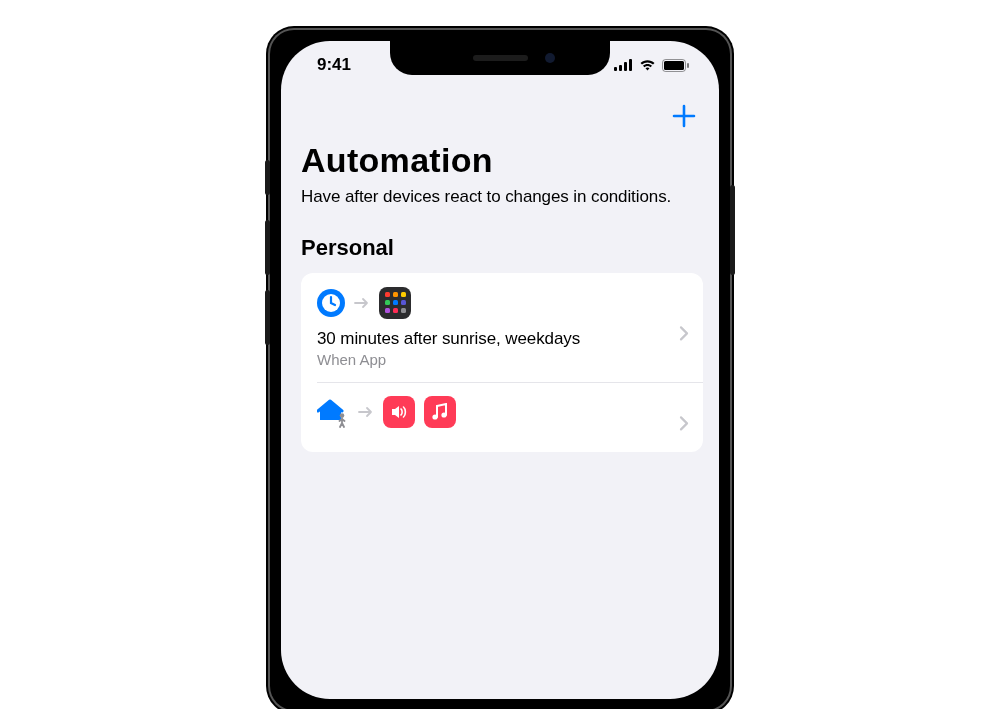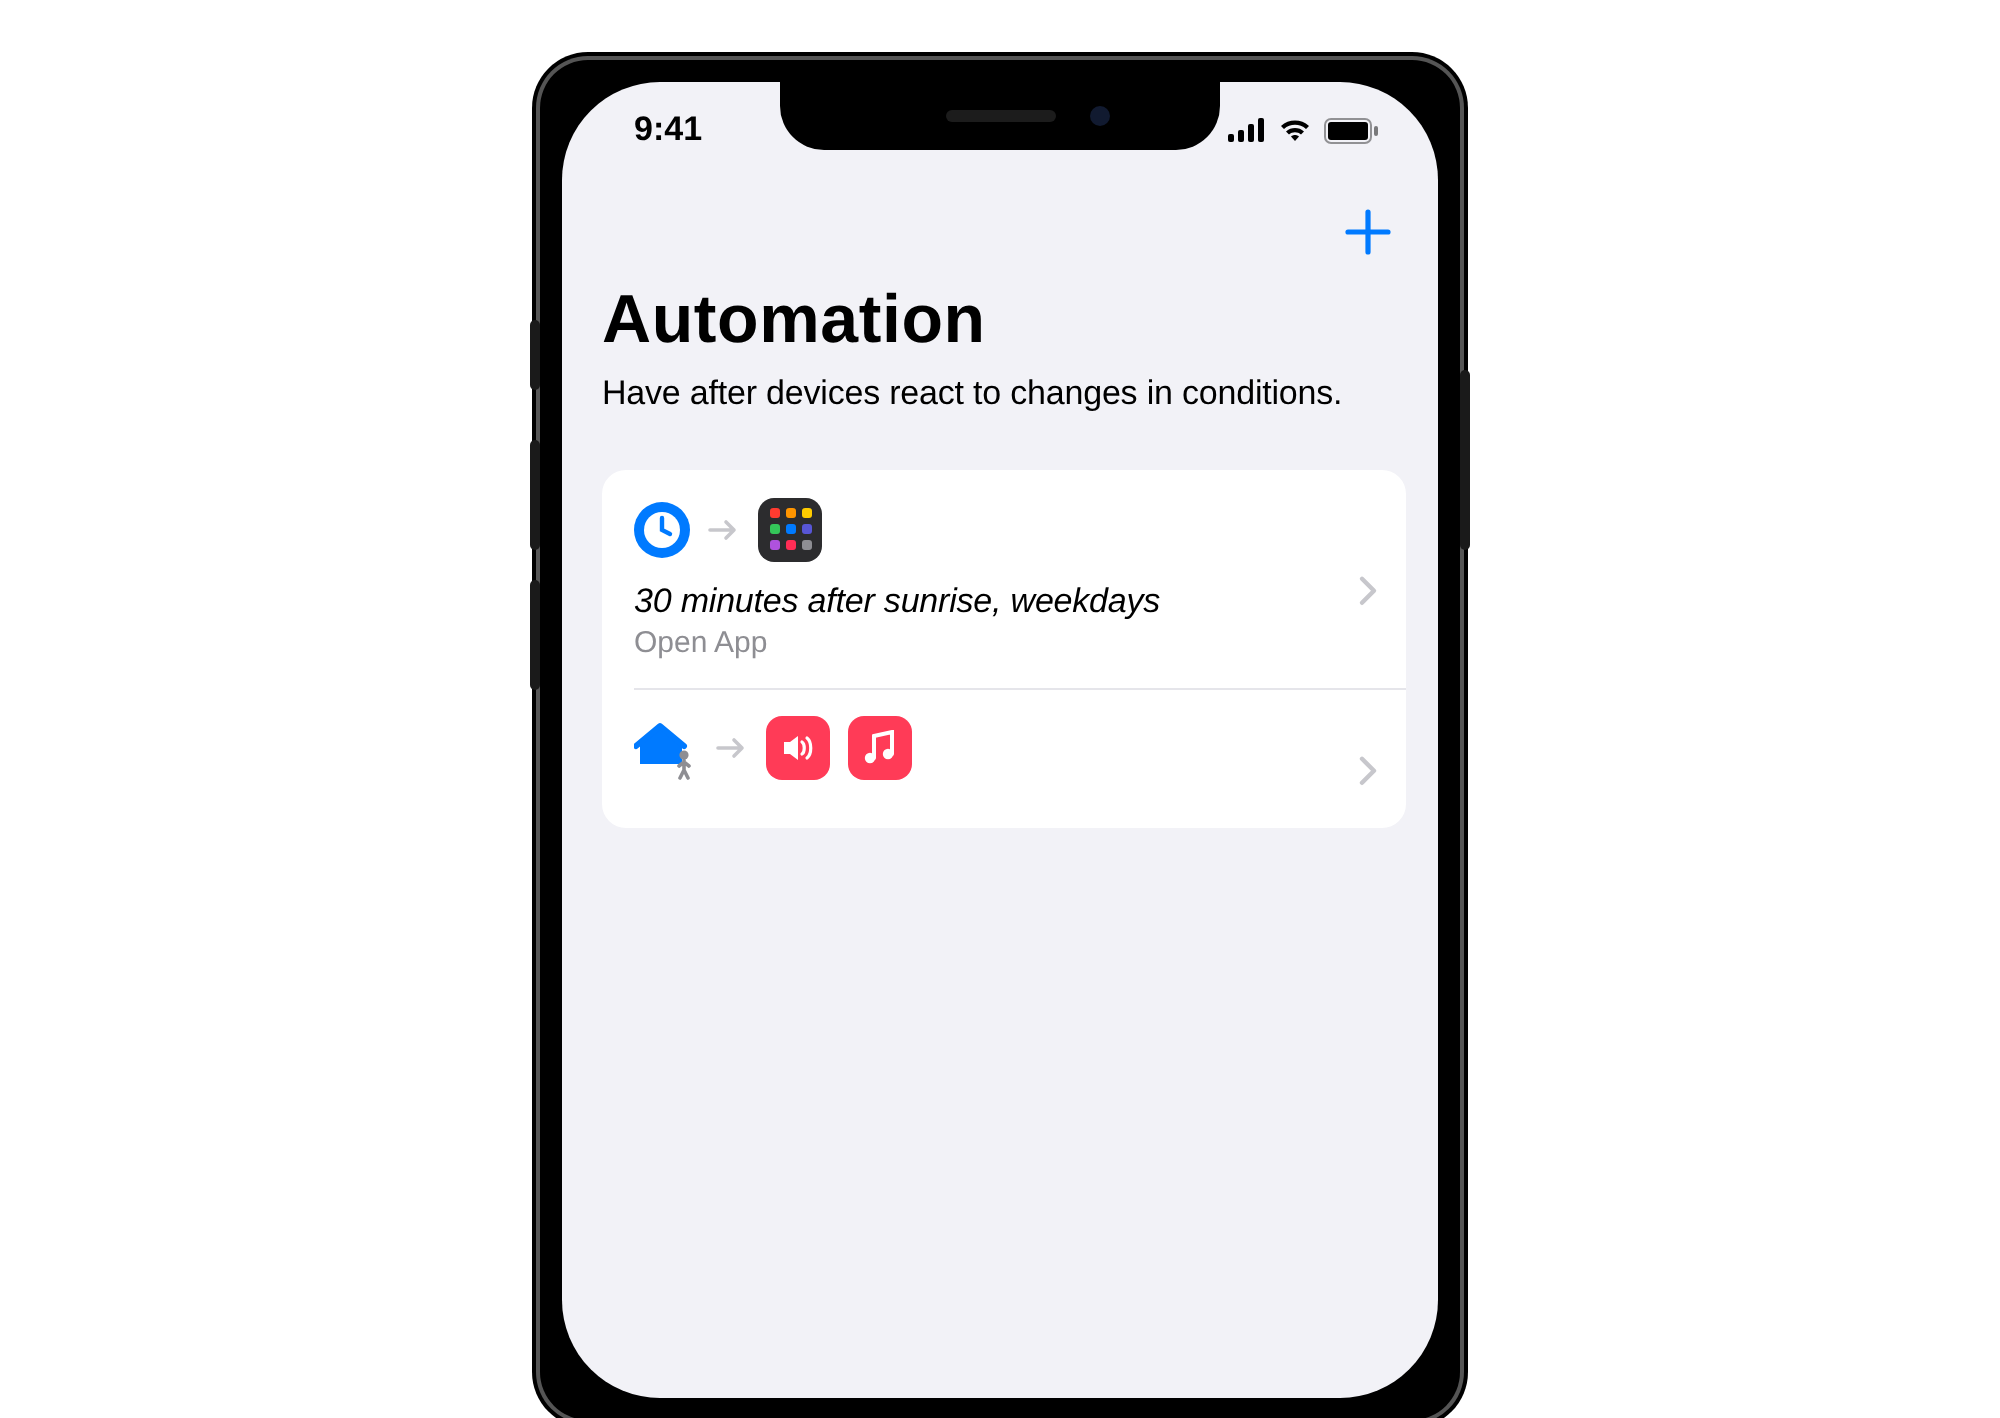--- a/index.html
+++ b/index.html
@@ -136,21 +136,20 @@
   }
   .arrow-mini {
     color: #c7c7cc;
   }
   .row-title {
     font-size: 17px;
     font-weight: 500;
     color: #000;
     letter-spacing: -0.1px;
     margin-bottom: 2px;
-    font-style: italic;
   }
   .row-sub {
     font-size: 15px;
     color: #8e8e93;
   }
   .chevron {
     position: absolute;
     right: 14px;
     top: 50%;
     transform: translateY(-10%);
@@ -217,20 +216,21 @@
     <div class="content">
       <div class="add-btn">
         <svg width="26" height="26" viewBox="0 0 26 26">
           <path d="M13 3 V23 M3 13 H23" stroke="#007aff" stroke-width="2.6" stroke-linecap="round"></path>
         </svg>
       </div>
 
       <h1 class="page-title">Automation</h1>
       <p class="subtitle">Have after devices react to changes in conditions.</p>
 
+      <h2 class="section-header">Personal</h2>
 
       <div class="card">
 
         <div class="row">
           <div class="icons-row">
             <svg class="clock-icon-svg" width="28" height="28" viewBox="0 0 28 28">
               <circle cx="14" cy="14" r="14" fill="#007aff"></circle>
               <circle cx="14" cy="14" r="9" fill="#fff"></circle>
               <path d="M14 8 V14 L18 16" stroke="#007aff" stroke-width="2.2" stroke-linecap="round" fill="none"></path>
             </svg>
@@ -243,21 +243,21 @@
                 <span style="background: rgb(255, 204, 0);"></span>
               <span style="background: rgb(52, 199, 89);"></span>
                 <span style="background: rgb(0, 122, 255);"></span>
                 <span style="background: rgb(88, 86, 214);"></span>
               <span style="background: rgb(175, 82, 222);"></span>
                 <span style="background: rgb(255, 45, 85);"></span>
                 <span style="background: rgb(142, 142, 147);"></span>
             </div>
           </div>
           <div class="row-title">30 minutes after sunrise, weekdays</div>
-          <div class="row-sub">Open App</div>
+          <div class="row-sub">When App</div>
           <svg class="chevron" width="10" height="16" viewBox="0 0 10 16">
             <path d="M2 2 L8 8 L2 14" stroke="#c7c7cc" stroke-width="2.2" stroke-linecap="round" stroke-linejoin="round" fill="none"></path>
           </svg>
         </div>
 
         <div class="row">
           <div class="icons-row">
             <div class="home-loc">
               <svg width="34" height="30" viewBox="0 0 34 30">
                 <path d="M13 3 L24 12 L24 22 L3 22 L3 12 Z" fill="#007aff"></path>

